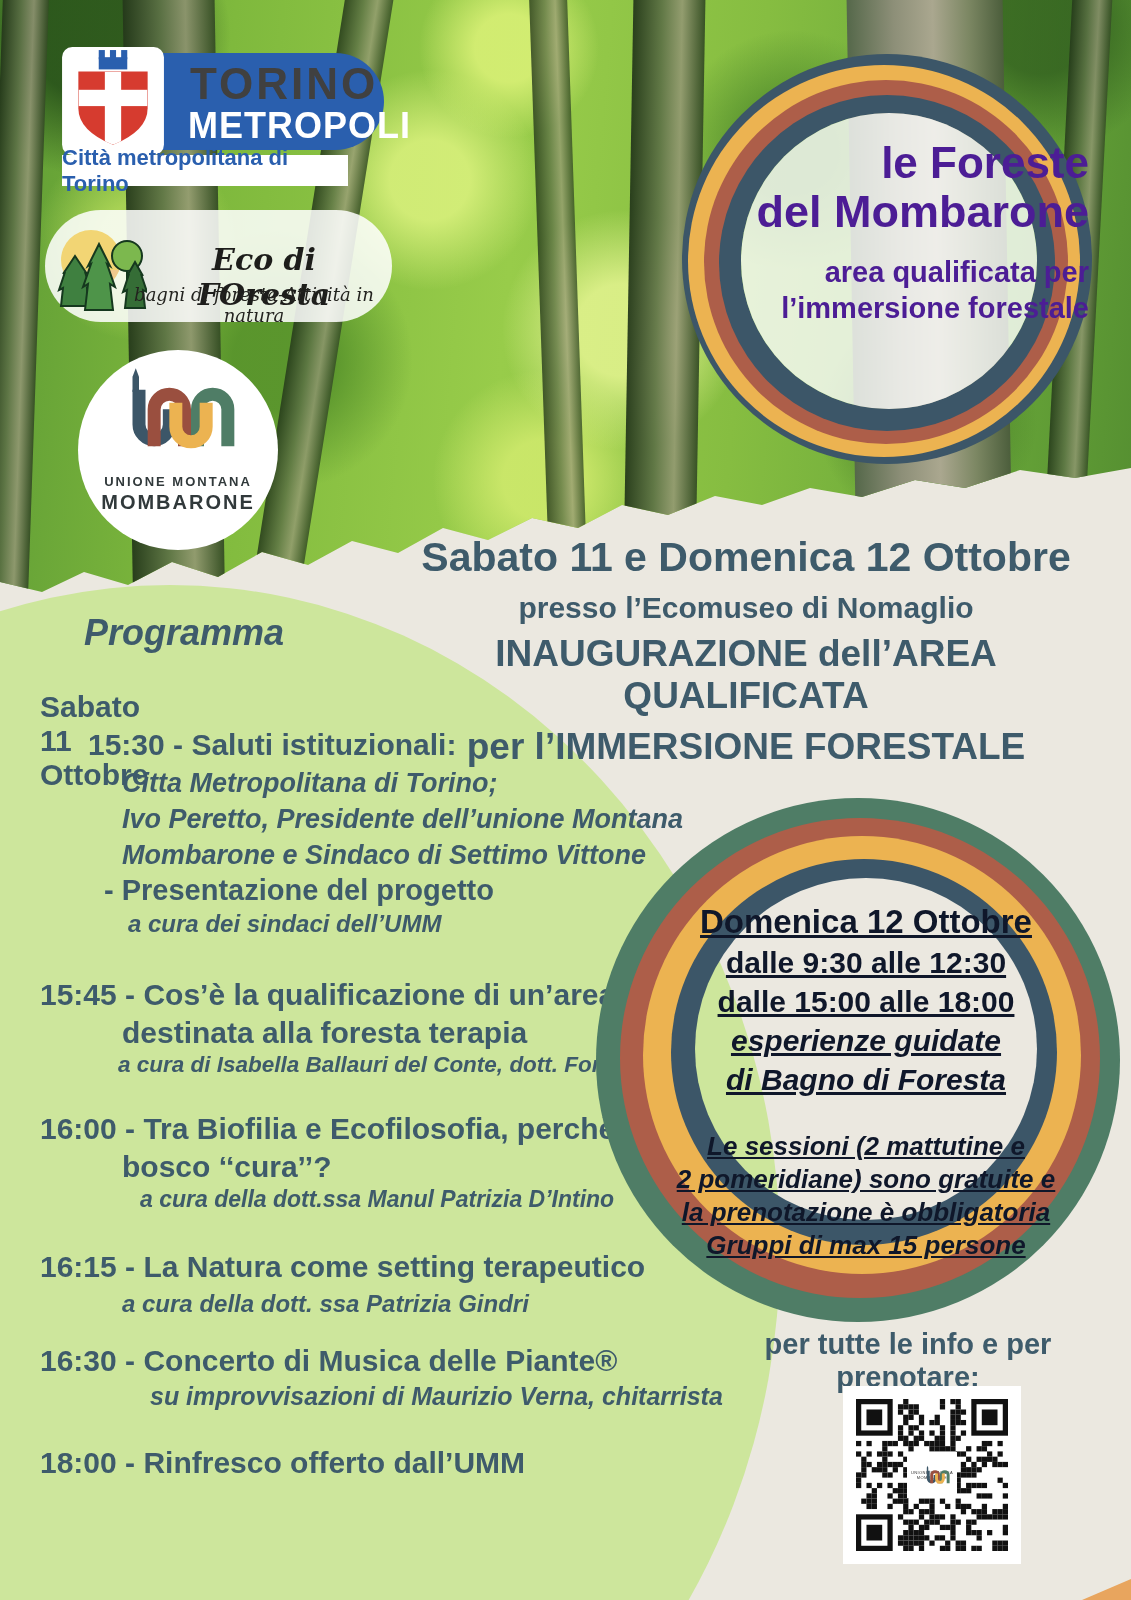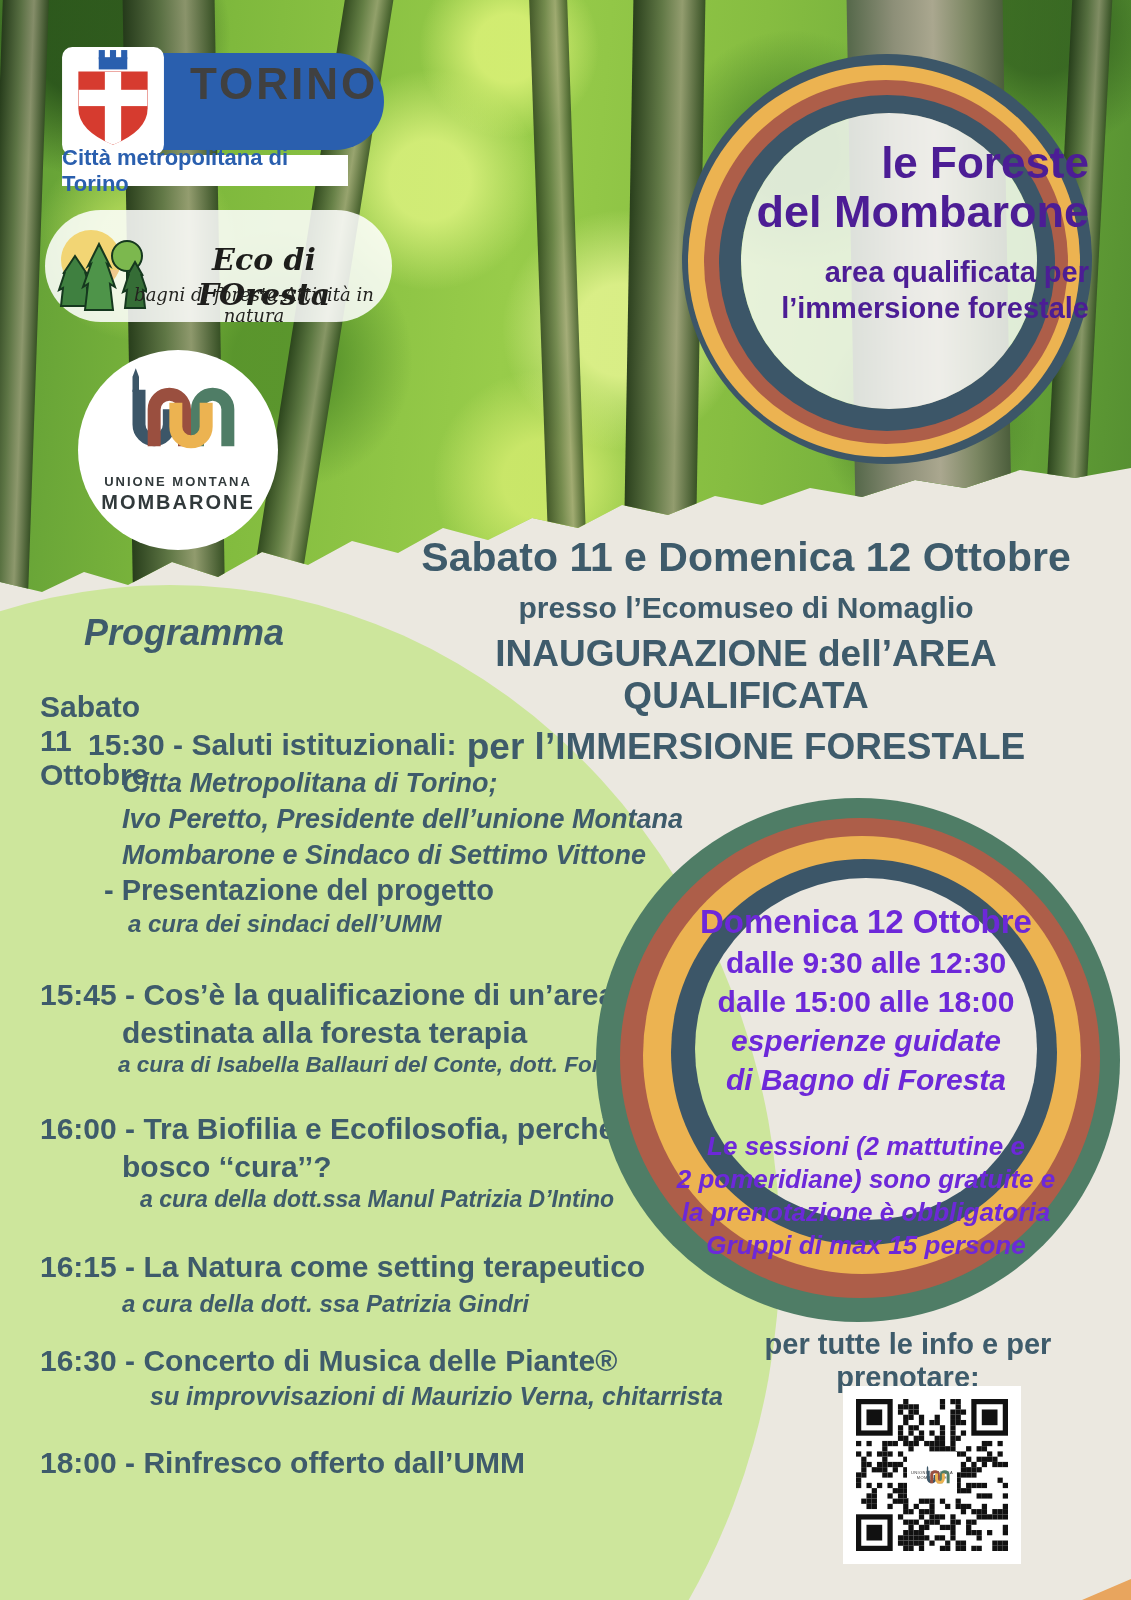--- a/index.html
+++ b/index.html
@@ -86,21 +86,21 @@
   .heading .h4{font-size:37px;font-weight:700;margin-top:9px;}
   
   .prog{position:absolute;left:0;top:0;color:#3e5b6b;}
   .p-title{position:absolute;left:84px;top:612px;font-size:36px;font-weight:700;font-style:italic;}
   .p-day{position:absolute;left:40px;top:690px;font-size:30px;font-weight:700;}
   .p-t{position:absolute;font-size:30px;font-weight:700;white-space:nowrap;}
   .p-d{position:absolute;font-size:27px;font-weight:700;font-style:italic;white-space:nowrap;}
   .p-n{position:absolute;font-weight:700;font-style:italic;white-space:nowrap;}
   
   .sunday-svg{position:absolute;left:580px;top:780px;}
-  .sun-text{position:absolute;left:646px;top:903px;width:440px;text-align:center;color:#6d28d9;}
+  .sun-text{position:absolute;left:646px;top:903px;width:440px;text-align:center;color:#0f172a;text-decoration:underline;}
   .s1{font-size:33px;font-weight:700;}
   .s2{font-size:30px;font-weight:700;margin-top:5px;}
   .s3{font-size:30px;font-weight:700;font-style:italic;margin-top:5px;}
   .s4{font-size:26px;font-weight:700;font-style:italic;margin-top:2px;}
   .gap{height:32px;}
   
   .cta{position:absolute;left:700px;top:1328px;width:416px;text-align:center;
     font-size:29px;font-weight:700;color:#3e5b6b;}
   .qr{position:absolute;left:843px;top:1386px;width:178px;height:178px;background:#fff;}
   .qr svg{position:absolute;left:13px;top:13px;}
@@ -123,20 +123,21 @@
     <div class="trunk" style="left:296px;width:48px;transform:rotate(9deg);opacity:.9;"></div>
     <div class="trunk" style="left:540px;width:38px;transform:rotate(-2deg);opacity:.85;"></div>
     <div class="trunk" style="left:628px;width:72px;transform:rotate(1deg);"></div>
     <div class="trunk big" style="left:852px;width:156px;transform:rotate(-1deg);"></div>
     <div class="trunk" style="left:1056px;width:40px;transform:rotate(3deg);opacity:.9;"></div>
   </div>
 
   <div class="torino">
     <div class="blue"></div>
     <div class="t1">TORINO</div>
+    <div class="t2">METROPOLI</div>
     <div class="shieldbox">
       <svg width="102" height="108" viewBox="0 0 100 106">
         <rect x="0" y="0" width="100" height="106" rx="10" fill="#ffffff"></rect>
         <g fill="#2a5fae">
           <rect x="36" y="10" width="28" height="12"></rect>
           <rect x="36" y="3" width="6" height="9"></rect>
           <rect x="47" y="3" width="6" height="9"></rect>
           <rect x="58" y="3" width="6" height="9"></rect>
         </g>
         <clipPath id="sh">

